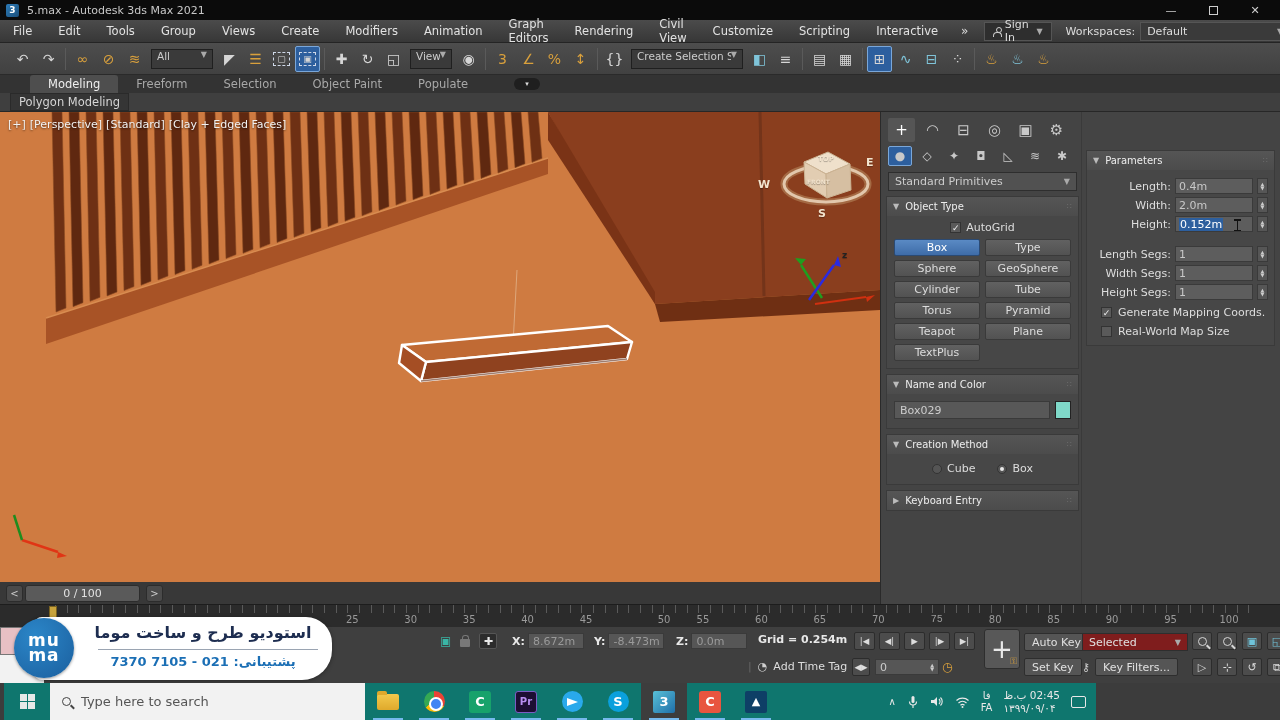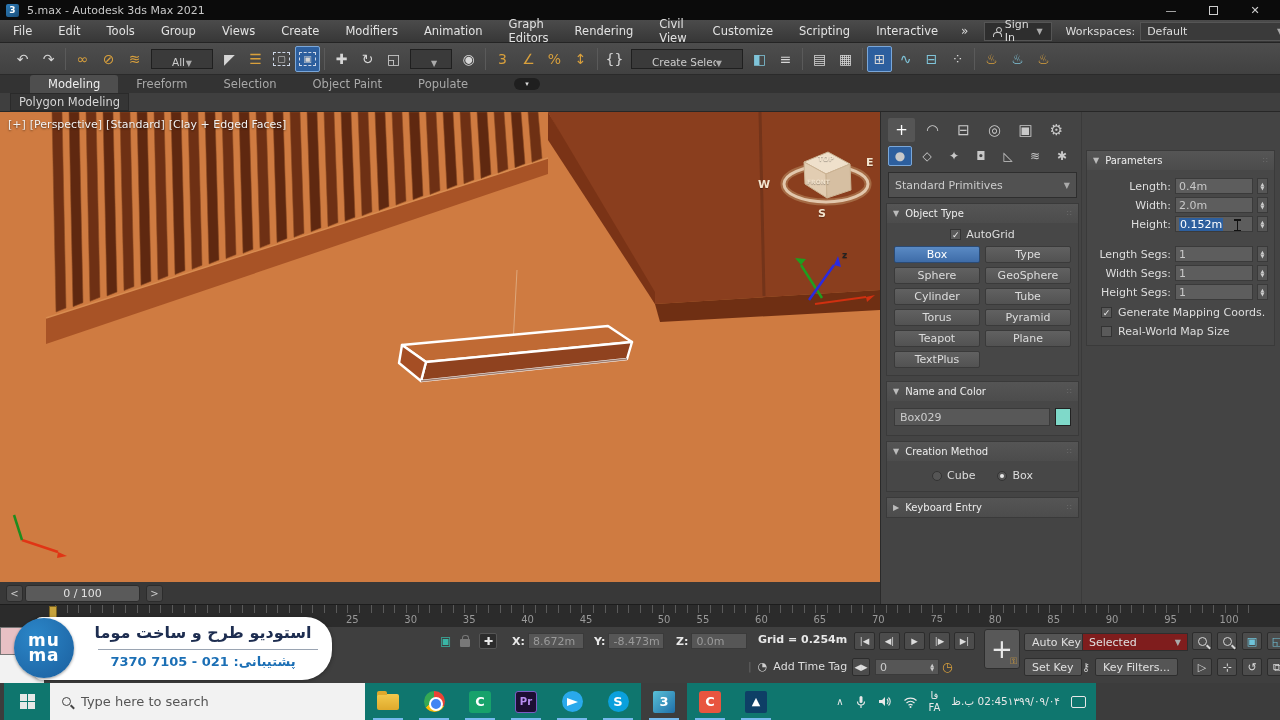--- a/index.html
+++ b/index.html
@@ -35,22 +35,22 @@
   #toolbar { position:absolute; left:0; top:43px; width:1280px; height:32px;
     background:linear-gradient(#4d4d4d,#414141); border-bottom:1px solid #2a2a2a;
     display:flex; align-items:center; padding-left:10px; gap:1px; }
   .tb-btn { width:25px; height:26px; display:flex; align-items:center; justify-content:center;
     color:#d6d6d6; font-size:14px; border:1px solid transparent; border-radius:2px; flex:0 0 auto; }
   .tb-btn.gold { color:#d9a03c; }
   .tb-btn.teal { color:#7fc4d9; }
   .tb-btn.dash span { border:1px dashed #cfd8e8; padding:1px 3px; font-size:9px; }
   .tb-btn.active { background:#2d5f9e; border-color:#7aa7d9; }
   .tb-sep { width:1px; height:22px; background:#2e2e2e; border-right:1px solid #5a5a5a; margin:0 3px; flex:0 0 auto; }
-  .tb-dd { height:20px; background:#3a3a3a; border:1px solid #1f1f1f; display:flex; align-items:flex-end;
-    padding:0 20px; color:#ccc; margin:0 3px; flex:0 0 auto; }
+  .tb-dd { height:20px; background:#3a3a3a; border:1px solid #1f1f1f; display:flex; align-items:flex-start;
+    padding:0 5px; color:#ccc; margin:0 3px; flex:0 0 auto; }
   .tb-dd span:first-child { overflow:hidden; white-space:nowrap; flex:1; font-size:10.5px; }
 
   
   #ribbon-tabs { position:absolute; left:0; top:75px; width:1280px; height:18px; background:#333;
     display:flex; align-items:flex-end; padding-left:30px; }
   .rib-tab { padding:2px 18px; color:#a8a8a8; font-size:11.5px; }
   .rib-tab.active { background:#4e4e4e; color:#f0f0f0; border-radius:3px 3px 0 0; }
   #ribbon-collapse { width:26px; height:12px; background:#1f1f1f; border-radius:6px; color:#ddd; font-size:7px;
     display:flex; align-items:center; justify-content:center; margin:0 0 3px 28px; }
   #ribbon-panelrow { position:absolute; left:0; top:93px; width:1280px; height:19px; background:#3f3f3f;
@@ -68,21 +68,21 @@
   #cmdpanel { position:absolute; left:880px; top:112px; width:400px; height:492px; background:#444;
     border-left:1px solid #2a2a2a; }
   #cp-left { position:absolute; left:5px; top:0; width:193px; height:492px; }
   #cp-right { position:absolute; left:200px; top:0; width:194px; height:492px; border-left:1px solid #3a3a3a; padding-left:4px; }
   #cp-tabs { display:flex; gap:4px; padding:6px 2px 2px 2px; }
   .cp-tab { width:27px; height:24px; display:flex; align-items:center; justify-content:center; font-size:15px; color:#c9c9c9; border-radius:2px; }
   .cp-tab.active { background:#555; color:#fff; }
   #cp-subtabs { display:flex; gap:3px; padding:2px; }
   .cp-subtab { width:24px; height:20px; display:flex; align-items:center; justify-content:center; font-size:12px; color:#c9c9c9; border-radius:2px; }
   .cp-subtab.active { background:#2d5f9e; border:1px solid #7aa7d9; }
-  #cp-category { margin:4px 2px; height:26px; background:#515151; border:1px solid #2e2e2e; display:flex; align-items:center; padding:0 6px; color:#ccc; }
+  #cp-category { margin:4px 2px; height:19px; background:#515151; border:1px solid #2e2e2e; display:flex; align-items:center; padding:0 6px; color:#ccc; }
   .rollout { margin:5px 0 0 0; background:#474747; border:1px solid #3a3a3a; }
   .rollout-header { height:19px; background:linear-gradient(#555,#4c4c4c); display:flex; align-items:center; padding:0 6px; gap:6px; }
   .rollout-header .tri { font-size:8px; color:#bbb; }
   .rollout-header .rtitle { font-weight:normal; color:#ededed; font-size:10px; }
   .rollout-header .grip { margin-left:auto; color:#6e6e6e; font-size:8px; }
   .rollout-body { padding:5px 4px 7px 4px; }
   #autogrid-row { display:flex; align-items:center; justify-content:center; gap:5px; margin-bottom:5px; }
   .checkbox { width:11px; height:11px; background:#5a5a5a; border:1px solid #333; display:flex; align-items:center; justify-content:center; color:#f0f0f0; font-size:9px; }
   .checkbox.off { color:transparent; }
   #objtype-grid { display:grid; grid-template-columns:1fr 1fr; gap:4px 5px; padding:0 3px; }
@@ -171,21 +171,21 @@
   .ic-pr { background:#1d0e33; color:#b78ef0; border:1px solid #7a5cc4; font-size:10px; }
   .ic-telegram { width:21px; height:21px; border-radius:50%; background:#29a9eb; position:relative; }
   .ic-telegram::after { content:""; position:absolute; left:5px; top:7px; width:0; height:0; border-left:11px solid #fff; border-top:4px solid transparent; border-bottom:4px solid transparent; }
   .ic-skype { width:21px; height:21px; border-radius:50%; background:#0aa0dc; display:flex; align-items:center; justify-content:center; color:#fff; font-weight:bold; font-size:13px; }
   .ic-max { background:linear-gradient(135deg,#59c1d8,#1f6fa8); border-radius:2px; }
   .ic-camrec { background:#e8553f; }
   .ic-photos { background:#0e3f66; color:#fff; font-size:11px; border-radius:2px; }
   #tray { margin-left:auto; display:flex; align-items:center; gap:11px; padding-right:10px; color:#e8e8e8; }
   .tray-icon { display:flex; align-items:center; justify-content:center; }
   #lang-ind { display:flex; flex-direction:column; align-items:center; font-size:10px; line-height:12px; }
-  #clock { display:flex; flex-direction:row; align-items:flex-start; font-size:10.5px; line-height:13px; }
+  #clock { display:flex; flex-direction:column; align-items:flex-start; font-size:10.5px; line-height:13px; }
   .notif { width:15px; height:12px; border:1.5px solid #e8e8e8; border-radius:2px; }
 </style>
 </head>
 <body>
 
 <div id="app">
 
   <div id="titlebar">
     <div class="app-logo">3</div>
     <div id="win-title">5.max - Autodesk 3ds Max 2021</div>

